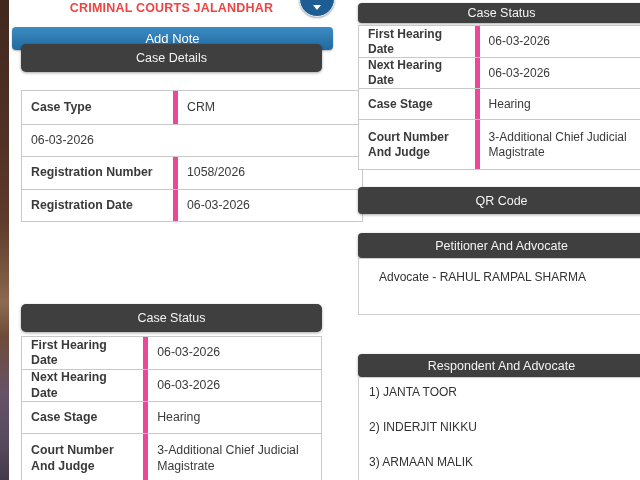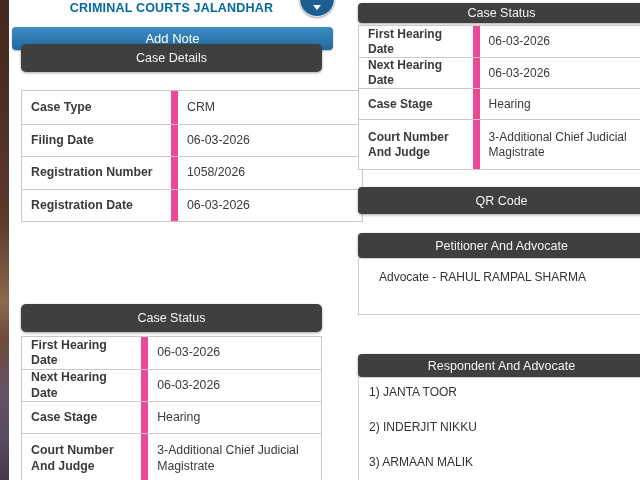--- a/index.html
+++ b/index.html
@@ -14,21 +14,21 @@
     background:linear-gradient(180deg,
       #41291f 0%, #4b2d22 18%, #553327 34%, #5e3a2a 46%,
       #7c5a42 58%, #8d6a50 63%, #6f4b3a 70%, #655267 82%,
       #574a5e 92%, #423a4a 100%);
   }
   .left-col{position:absolute;left:10px;top:0;width:323px;height:480px;}
   .right-col{position:absolute;left:358px;top:0;width:287px;height:480px;}
 
   .page-title{
     position:absolute;top:1px;left:0;width:100%;text-align:center;
-    font-size:12.5px;font-weight:600;color:#0369a1;letter-spacing:.2px;
+    font-size:12.5px;font-weight:600;color:#ef4444;letter-spacing:.2px;
     white-space:nowrap;overflow:hidden;
   }
   .circle-btn{
     position:absolute;top:-19px;left:289px;width:34px;height:34px;
     border-radius:50%;background:#1d5d92;border:1px solid #eaf2f8;
     box-shadow:0 1px 2px rgba(0,0,0,.35);
     display:flex;align-items:flex-end;justify-content:center;cursor:pointer;
   }
   .chevron-down{
     width:0;height:0;border-left:4px solid transparent;
@@ -49,21 +49,21 @@
   .tbl{
     position:absolute;background:#fff;border:1px solid #c9c9c9;
     box-sizing:border-box;
   }
   .trow{display:flex;border-top:1px solid #c9c9c9;box-sizing:border-box;}
   .trow:first-child{border-top:none;}
   .tcell{
     box-sizing:border-box;padding:4px 9px;display:flex;align-items:center;
     font-size:12.3px;color:#3a3a3a;line-height:1.25;
   }
-  .tlabel{font-weight:700;border-right:7px solid #ec4899;}
+  .tlabel{font-weight:700;border-right:5px solid #ec4899;}
   
   #cd-header{top:44px;left:11px;width:301px;height:28px;}
   #cd-table{top:90px;left:11px;width:342px;}
   #cd-table .trow{height:32.5px;}
   #cd-table .tlabel{width:156px;}
   #cd-table .tvalue{width:145px;}
   #csl-header{top:304px;left:11px;width:301px;height:28px;}
   #csl-table{top:336px;left:11px;width:301px;}
   #csl-table .trow{height:32px;}
   #csl-table .trow.tall{height:50px;}
@@ -110,21 +110,20 @@
     <div class="sec-header" id="cd-header">
       <span>Case Details</span>
     </div>
 
     <div class="tbl" id="cd-table">
       <div class="trow">
         <div class="tcell tlabel">Case Type</div>
         <div class="tcell tvalue">CRM</div>
       </div>
       <div class="trow">
-        <div class="tcell tlabel">Filing Date</div>
         <div class="tcell tvalue">06-03-2026</div>
       </div>
       <div class="trow">
         <div class="tcell tlabel">Registration Number</div>
         <div class="tcell tvalue">1058/2026</div>
       </div>
       <div class="trow">
         <div class="tcell tlabel">Registration Date</div>
         <div class="tcell tvalue">06-03-2026</div>
       </div>

